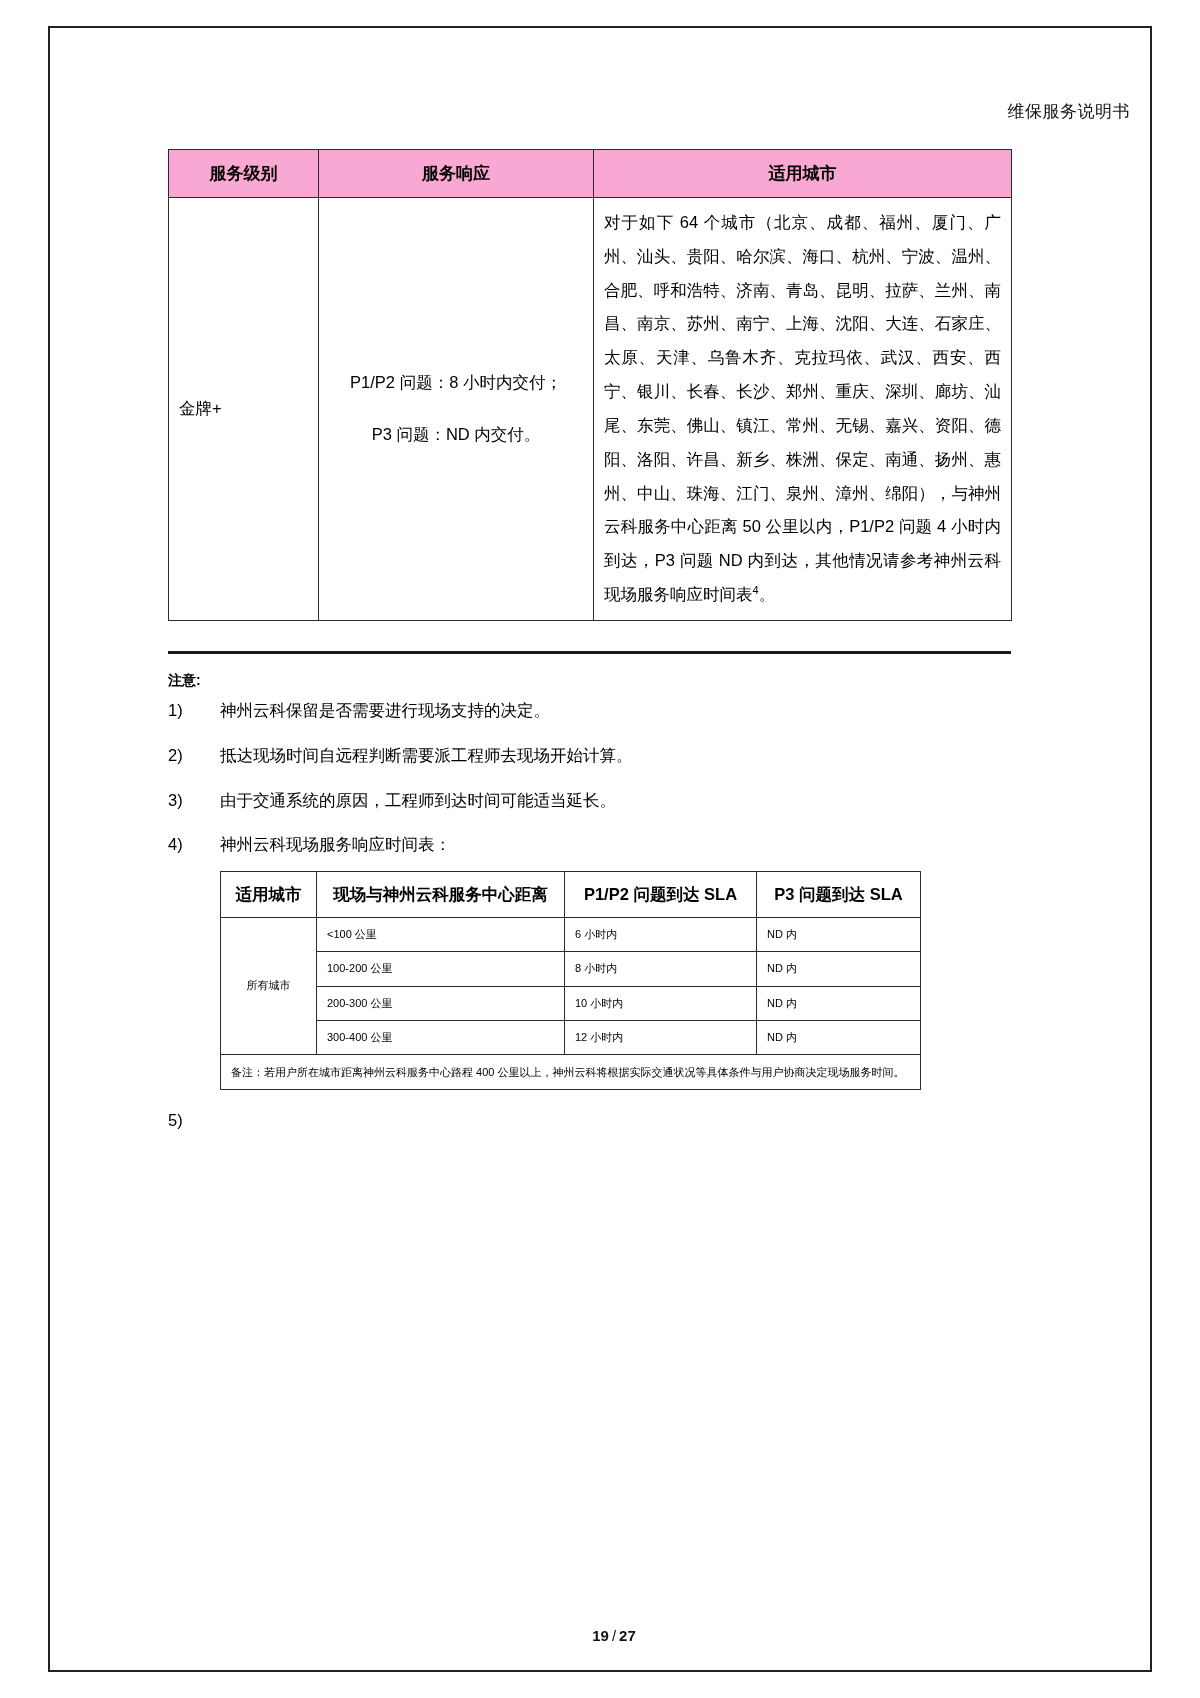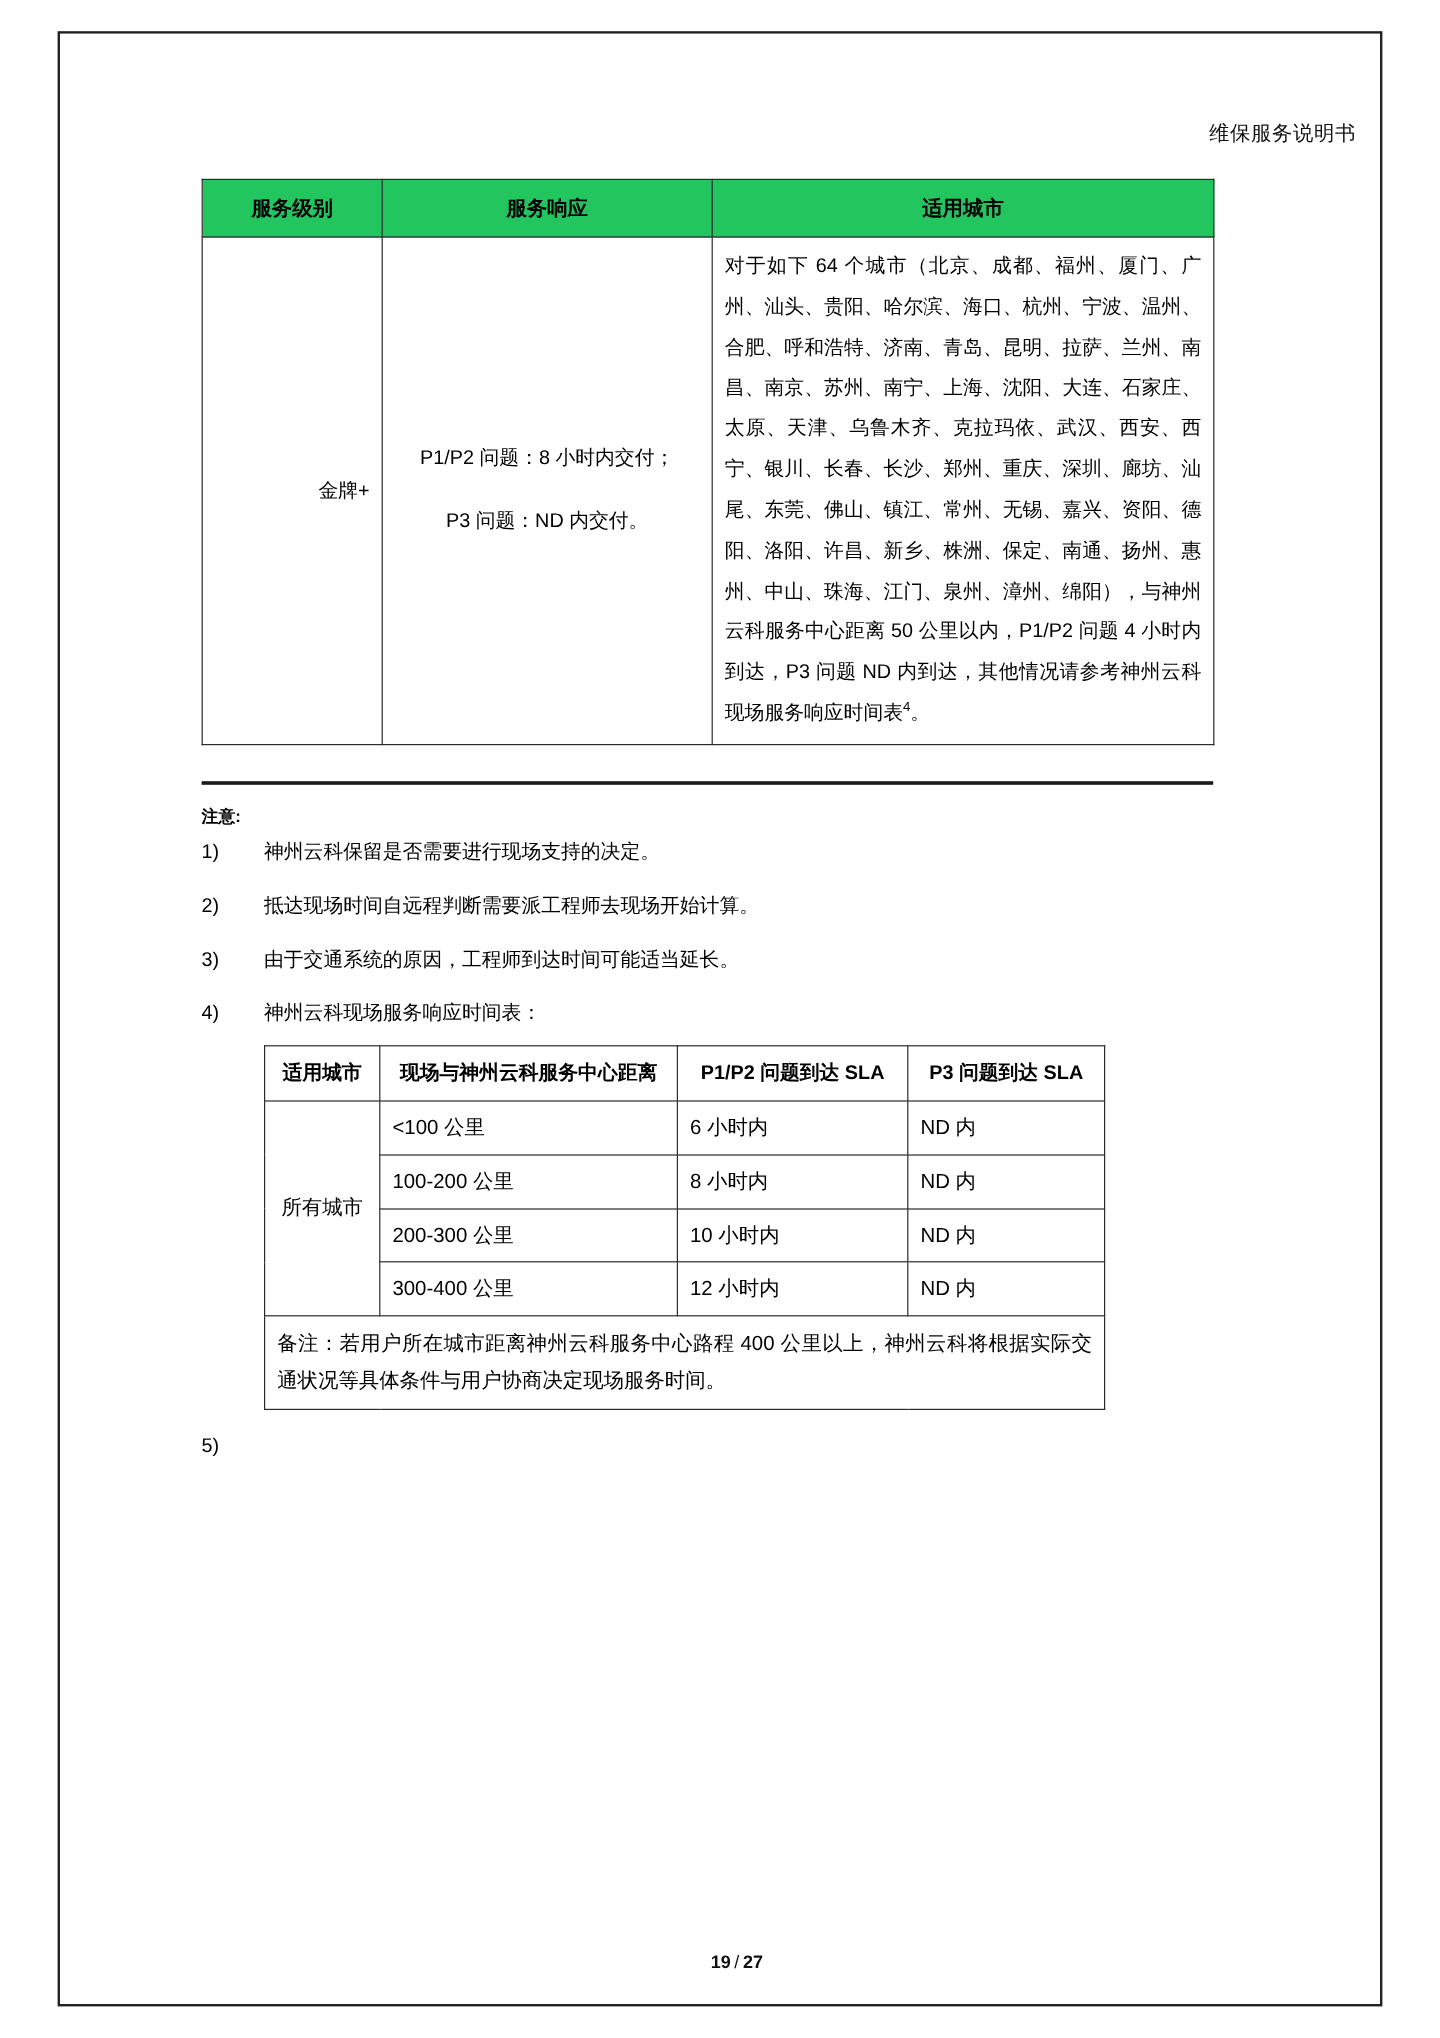--- a/index.html
+++ b/index.html
@@ -55,31 +55,31 @@
     margin: 0 auto 0 62px;
     table-layout: fixed;
   }
   table.sla th, table.sla td {
     border: 1.5px solid #2b2b2b;
     padding: 8px 10px;
     font-size: 16.5px;
     vertical-align: middle;
   }
   table.sla thead th {
-    background: #22c55e;
+    background: #f9a8d4;
     font-weight: bold;
     font-size: 17px;
     padding: 12px 6px;
   }
   .col-level { width: 150px; }
   .col-resp  { width: 275px; }
   .col-city  { width: 418px; }
 
   td.level {
-    text-align: right;
+    text-align: left;
     font-size: 16.5px;
   }
   td.resp {
     text-align: center;
     line-height: 2.05;
     font-size: 16.5px;
     padding: 8px 22px;
   }
   td.resp p { margin: 0 0 18px 0; }
   td.resp p:last-child { margin-bottom: 0; }
@@ -128,21 +128,21 @@
 
   
   table.inner {
     border-collapse: collapse;
     width: 700px;
     margin: 12px 0 6px 0;
     table-layout: fixed;
   }
   table.inner th, table.inner td {
     border: 1.5px solid #2b2b2b;
-    font-size: 17px;
+    font-size: 11px;
     padding: 7px 10px;
   }
   table.inner thead th {
     text-align: center;
     font-weight: bold;
     font-size: 16.5px;
     line-height: 1.5;
     padding: 10px 8px;
   }
   .ic1 { width: 96px; }

